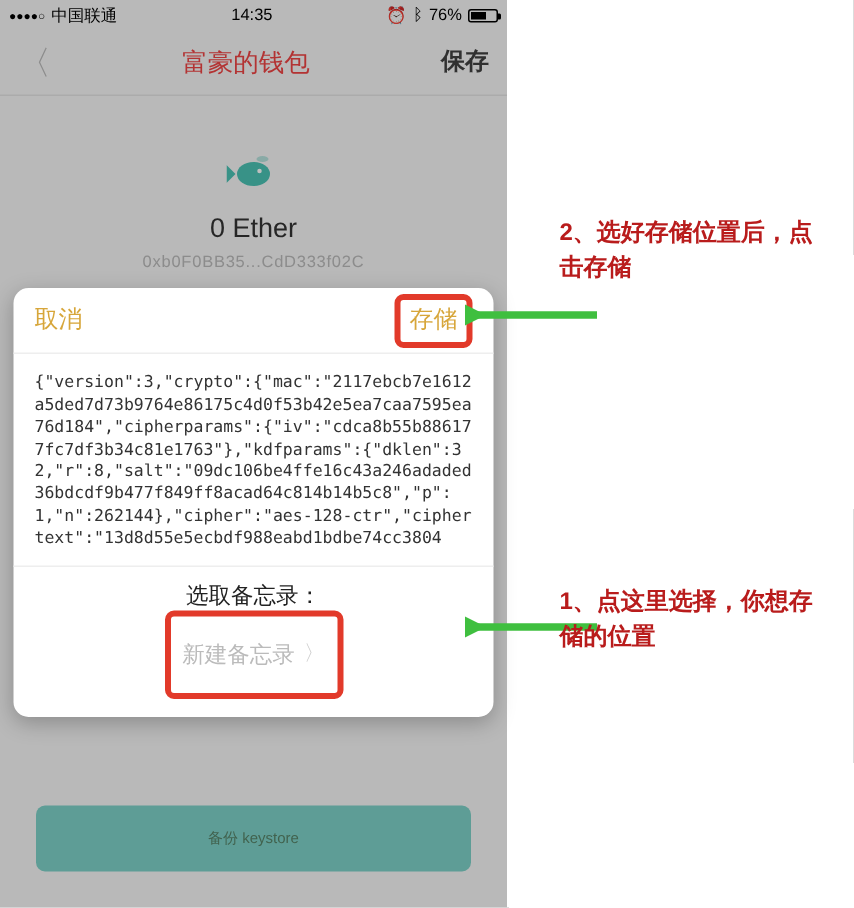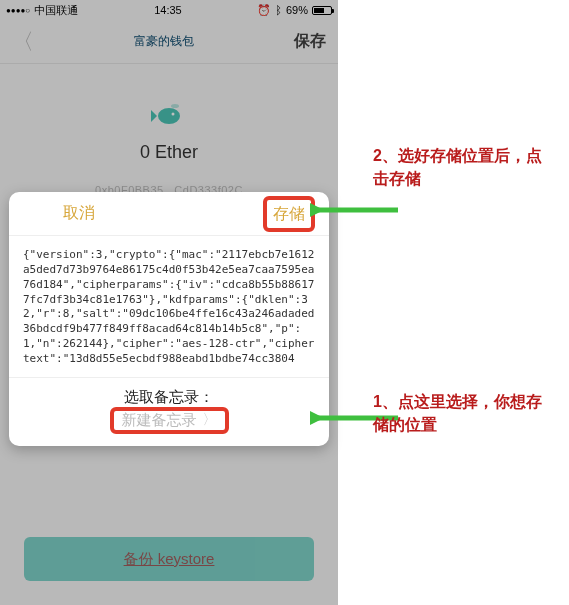--- a/index.html
+++ b/index.html
@@ -37,31 +37,31 @@
   .nav-bar {
     height: 44px;
     display: flex;
     align-items: center;
     justify-content: space-between;
     padding: 0 12px;
     background: #f7f7f7;
     border-bottom: 1px solid #e5e5e5;
   }
   .back-chevron { color: #bbb; font-size: 22px; }
-  .nav-title { font-size: 12px; color: #0c4a6e; font-weight: 500; }
+  .nav-title { font-size: 17px; color: #ef4444; font-weight: 500; }
   .nav-save { color: #404040; font-size: 16px; font-weight: bold; }
 
   .wallet-body {
     text-align: center;
     padding-top: 36px;
   }
   .fish-icon {
     width: 36px; height: 28px; margin: 0 auto 14px;
   }
-  .balance { font-size: 18px; color: #333; margin-bottom: 21px; }
+  .balance { font-size: 18px; color: #333; margin-bottom: 6px; }
   .address { font-size: 11px; color: #bbb; letter-spacing: 0.5px; }
 
   .overlay {
     position: absolute;
     left: 0; top: 0; width: 338px; height: 605px;
     background: rgba(0,0,0,0.25);
   }
 
   .sheet {
     position: absolute;
@@ -72,21 +72,21 @@
     box-shadow: 0 4px 14px rgba(0,0,0,0.25);
   }
   .sheet-header {
     height: 44px;
     display: flex;
     align-items: center;
     justify-content: space-between;
     padding: 0 14px;
     border-bottom: 1px solid #eee;
   }
-  .sheet-cancel { color: #d7a63a; font-size: 16px; margin-left: 40px; }
+  .sheet-cancel { color: #d7a63a; font-size: 16px; }
   .sheet-store {
     color: #d7a63a; font-size: 16px;
     padding: 0 6px;
     border: 4px solid #e23a2a;
     border-radius: 6px;
     line-height: 28px;
   }
   .sheet-body {
     padding: 12px 14px 10px;
     font-size: 11px;
@@ -100,44 +100,43 @@
     display: flex;
     align-items: center;
     justify-content: space-between;
     padding: 10px 14px 12px;
     flex-direction: column;
   }
   .row-label { font-size: 15px; color: #222; }
   .memo-box {
     border: 4px solid #e23a2a;
     border-radius: 6px;
-    padding: 0 8px;
+    padding: 16px 8px;
     display: flex;
     align-items: center;
     gap: 6px;
     color: #bbb;
     font-size: 15px;
   }
   .chevron-r { color: #ccc; font-size: 14px; }
 
   .bottom-buttons {
     position: absolute;
     left: 24px; bottom: 24px;
     width: 290px;
   }
   .btn {
     display: block;
     width: 100%;
     height: 44px;
     border-radius: 6px;
     border: none;
-    color: #7f1d1d;
-    font-size: 15px;
+    color: #14532d;
+    font-size: 10px;
     margin-top: 14px;
-    text-decoration: underline;
   }
   .btn-teal { background: #4bc3b5; opacity: 0.7; }
   .btn-grey { background: #a8a8a8; opacity: 0.7; }
 
   .annotation {
     position: absolute;
     right: 16px;
     color: #b91c1c;
     font-size: 16px;
     font-weight: bold;
@@ -155,21 +154,21 @@
 <div class="phone">
   <div class="status-bar">
     <div class="status-left">
       <span class="dots">●●●●○</span>
       <span>中国联通</span>
     </div>
     <div>14:35</div>
     <div class="status-right">
       <span>⏰</span>
       <span>ᛒ</span>
-      <span>69%</span>
+      <span>76%</span>
       <span class="battery">
           <span class="battery-fill"></span>
         </span>
     </div>
   </div>
 
   <div class="nav-bar">
     <span class="back-chevron">〈</span>
     <span class="nav-title">富豪的钱包</span>
     <span class="nav-save">保存</span>

